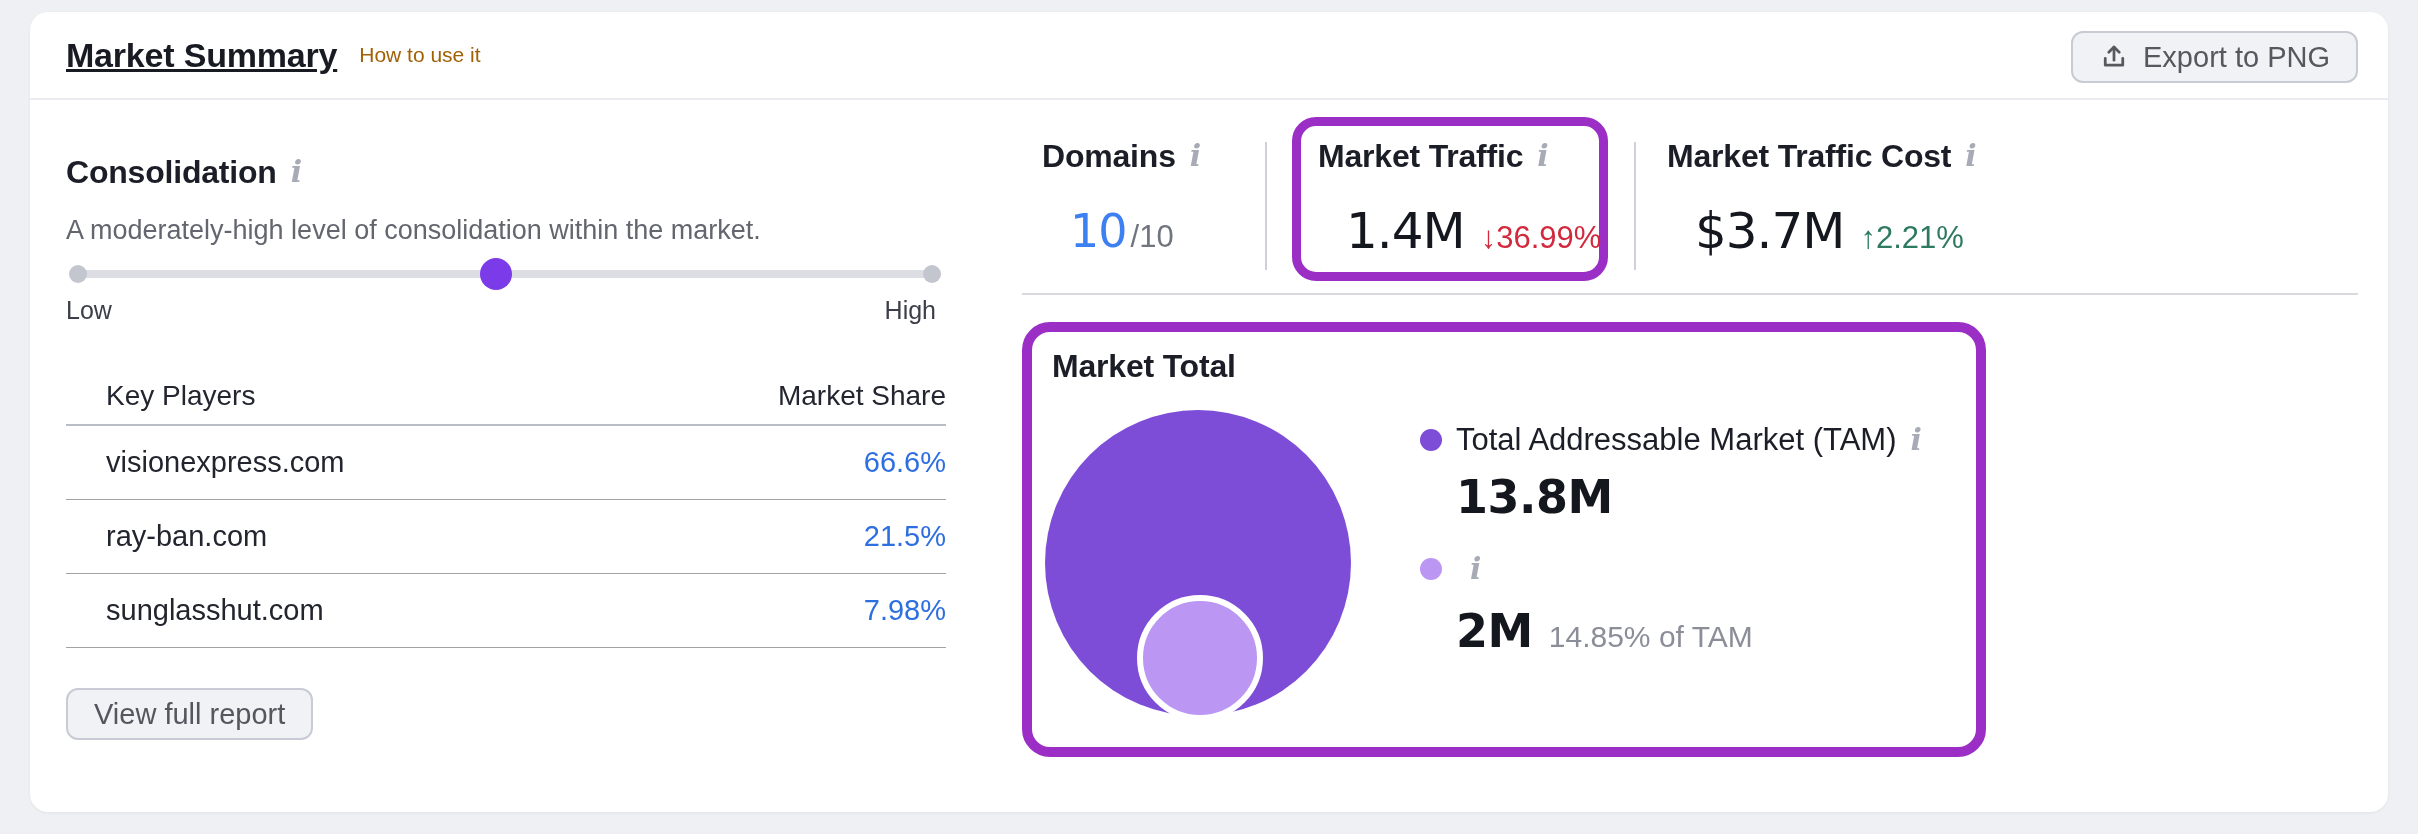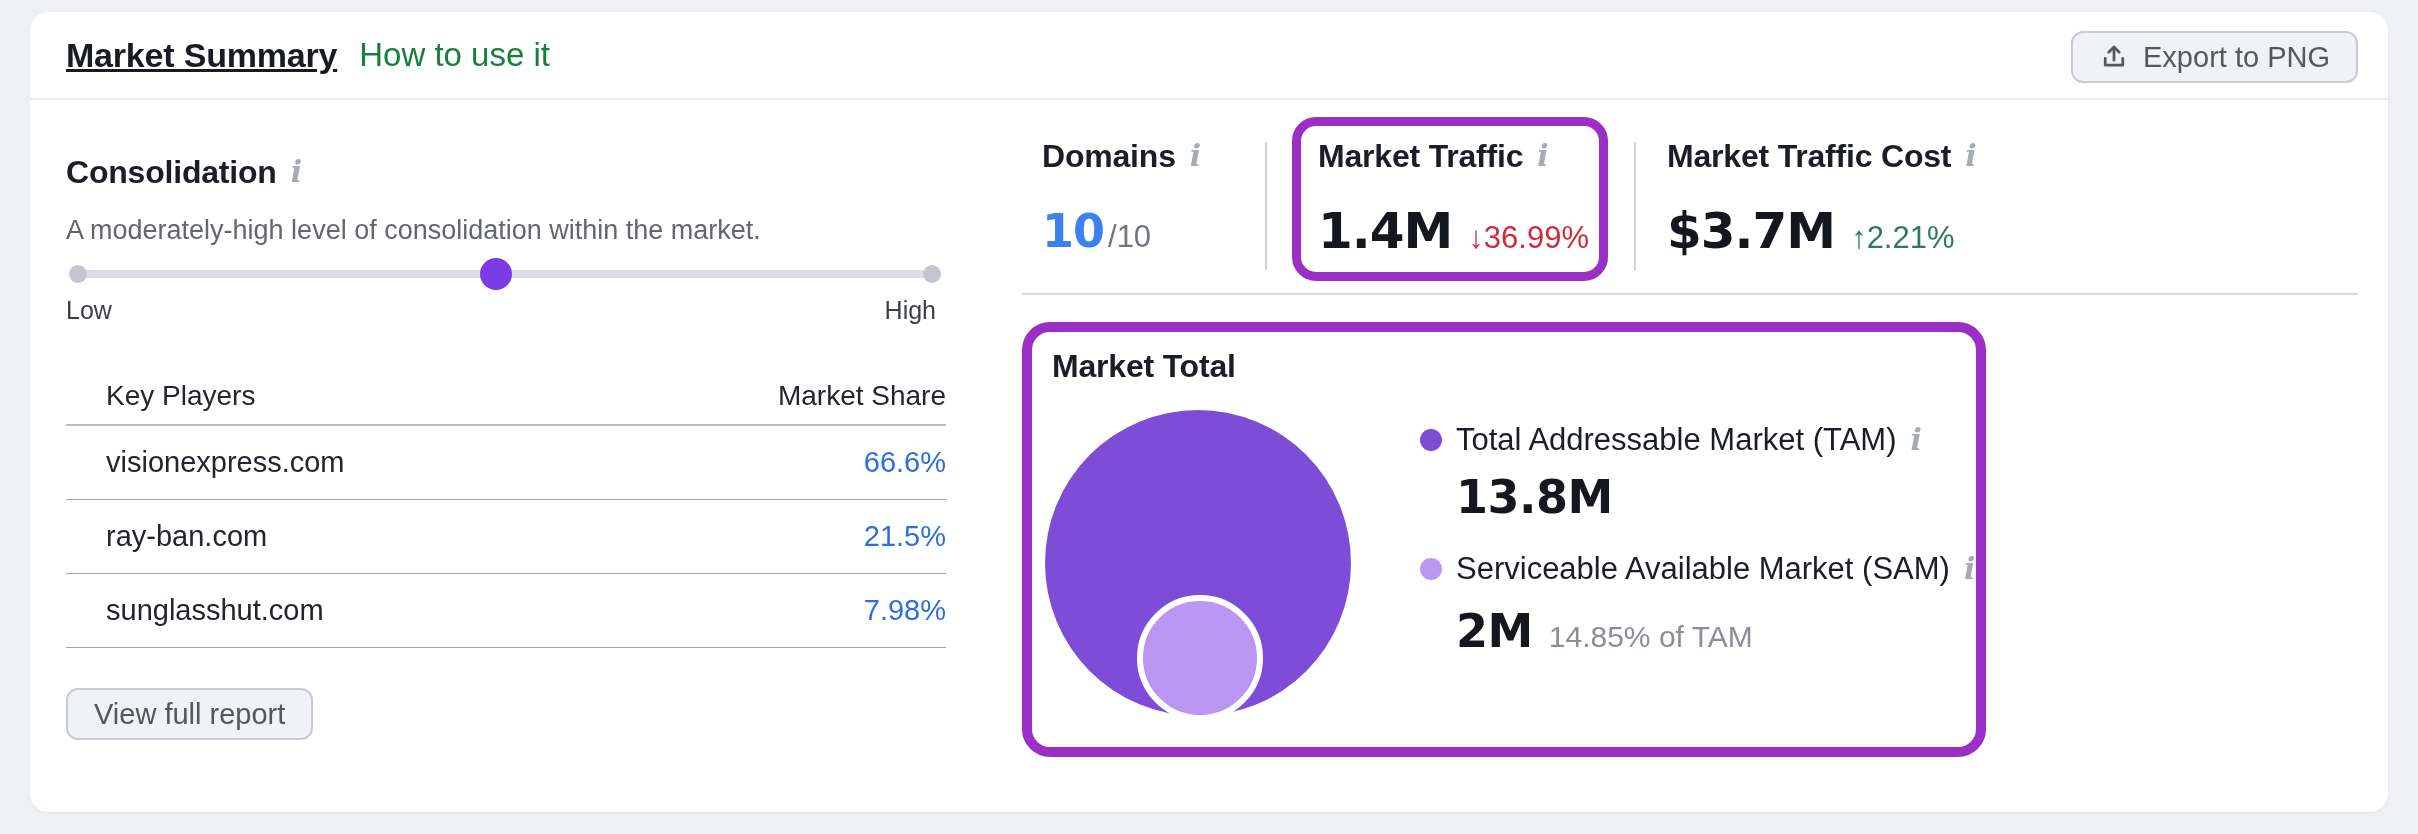--- a/index.html
+++ b/index.html
@@ -16,21 +16,21 @@
     background:#ffffff; border-radius:18px;
     box-shadow:0 1px 3px rgba(20,24,40,.06);
   }
   
   .card-header {
     position:absolute; top:0; left:0; right:0; height:88px;
     border-bottom:2px solid #e9ebf1;
     display:flex; align-items:center; padding-left:36px;
   }
   .page-title { font-size:34px; font-weight:700; color:#191b23; letter-spacing:-0.2px;text-decoration:underline; }
-  .howto-link { margin-left:22px; font-size:33px; color:#15803d; cursor:pointer; }
+  .howto-link { margin-left:22px; font-size:21px; color:#a16207; cursor:pointer; }
   .export-btn {
     position:absolute; right:30px; top:19px; height:52px;
     display:flex; align-items:center; gap:14px; padding:0 26px;
     background:#f1f2f6; border:2px solid #c8cbd4; border-radius:12px;
     font-size:29px; color:#55585f; cursor:pointer;
   }
   .export-btn svg { display:block; }
   
   .card-main { position:absolute; top:88px; left:0; right:0; bottom:0; }
   .info-icon {
@@ -68,22 +68,22 @@
     position:absolute; left:0; top:588px; height:52px; padding:0 26px;
     display:flex; align-items:center;
     background:#f1f2f6; border:2px solid #c8cbd4; border-radius:12px;
     font-size:29px; color:#54575e; cursor:pointer;
   }
   
   .kpi-block { position:absolute; top:36px; }
   .kpi-label-row { display:flex; align-items:center; line-height:40px; }
   .kpi-value-row { margin-top:26px; line-height:58px; display:flex; align-items:baseline; }
   .kpi-big {
-    font-family:"DejaVu Sans", sans-serif; font-weight:700;
-    font-size:50px; color:#15171f; letter-spacing:-1px;
+    font-family:"DejaVu Sans", sans-serif; font-weight:400;
+    font-size:50px; color:#15171f; letter-spacing:-1px;margin-left:28px;
   }
   .kpi-domains-val { font-size:46px; color:#3c80f2; }
   .kpi-denom { font-size:31px; color:#717580; margin-left:4px; }
   .kpi-change { font-size:31px; margin-left:16px; }
   .kpi-change.down { color:#d2293d; }
   .kpi-change.up { color:#2d7a5f; }
   .kpi-vdivider { position:absolute; top:42px; width:2px; height:128px; background:#ced1d9; }
   .kpi-hdivider { position:absolute; left:992px; top:193px; width:1336px; height:2px; background:#d8dae0; }
   .mt-highlight {
     position:absolute; left:1262px; top:17px; width:316px; height:164px;
@@ -235,21 +235,20 @@
         <span class="legend-dot tam"></span>
         <span class="legend-label">Total Addressable Market (TAM)</span>
         <span class="info-icon">i</span>
       </div>
       <div class="legend-value-row row-tam-value">
         <span class="legend-big">13.8M</span>
       </div>
 
       <div class="legend-row row-sam-legend">
         <span class="legend-dot sam"></span>
-        <span class="legend-label">Serviceable Available Market (SAM)</span>
         <span class="info-icon">i</span>
       </div>
       <div class="legend-value-row row-sam-value">
         <span class="legend-big">2M</span>
         <span class="legend-note">14.85% of TAM</span>
       </div>
     </div>
 
   </div>
 </div>

